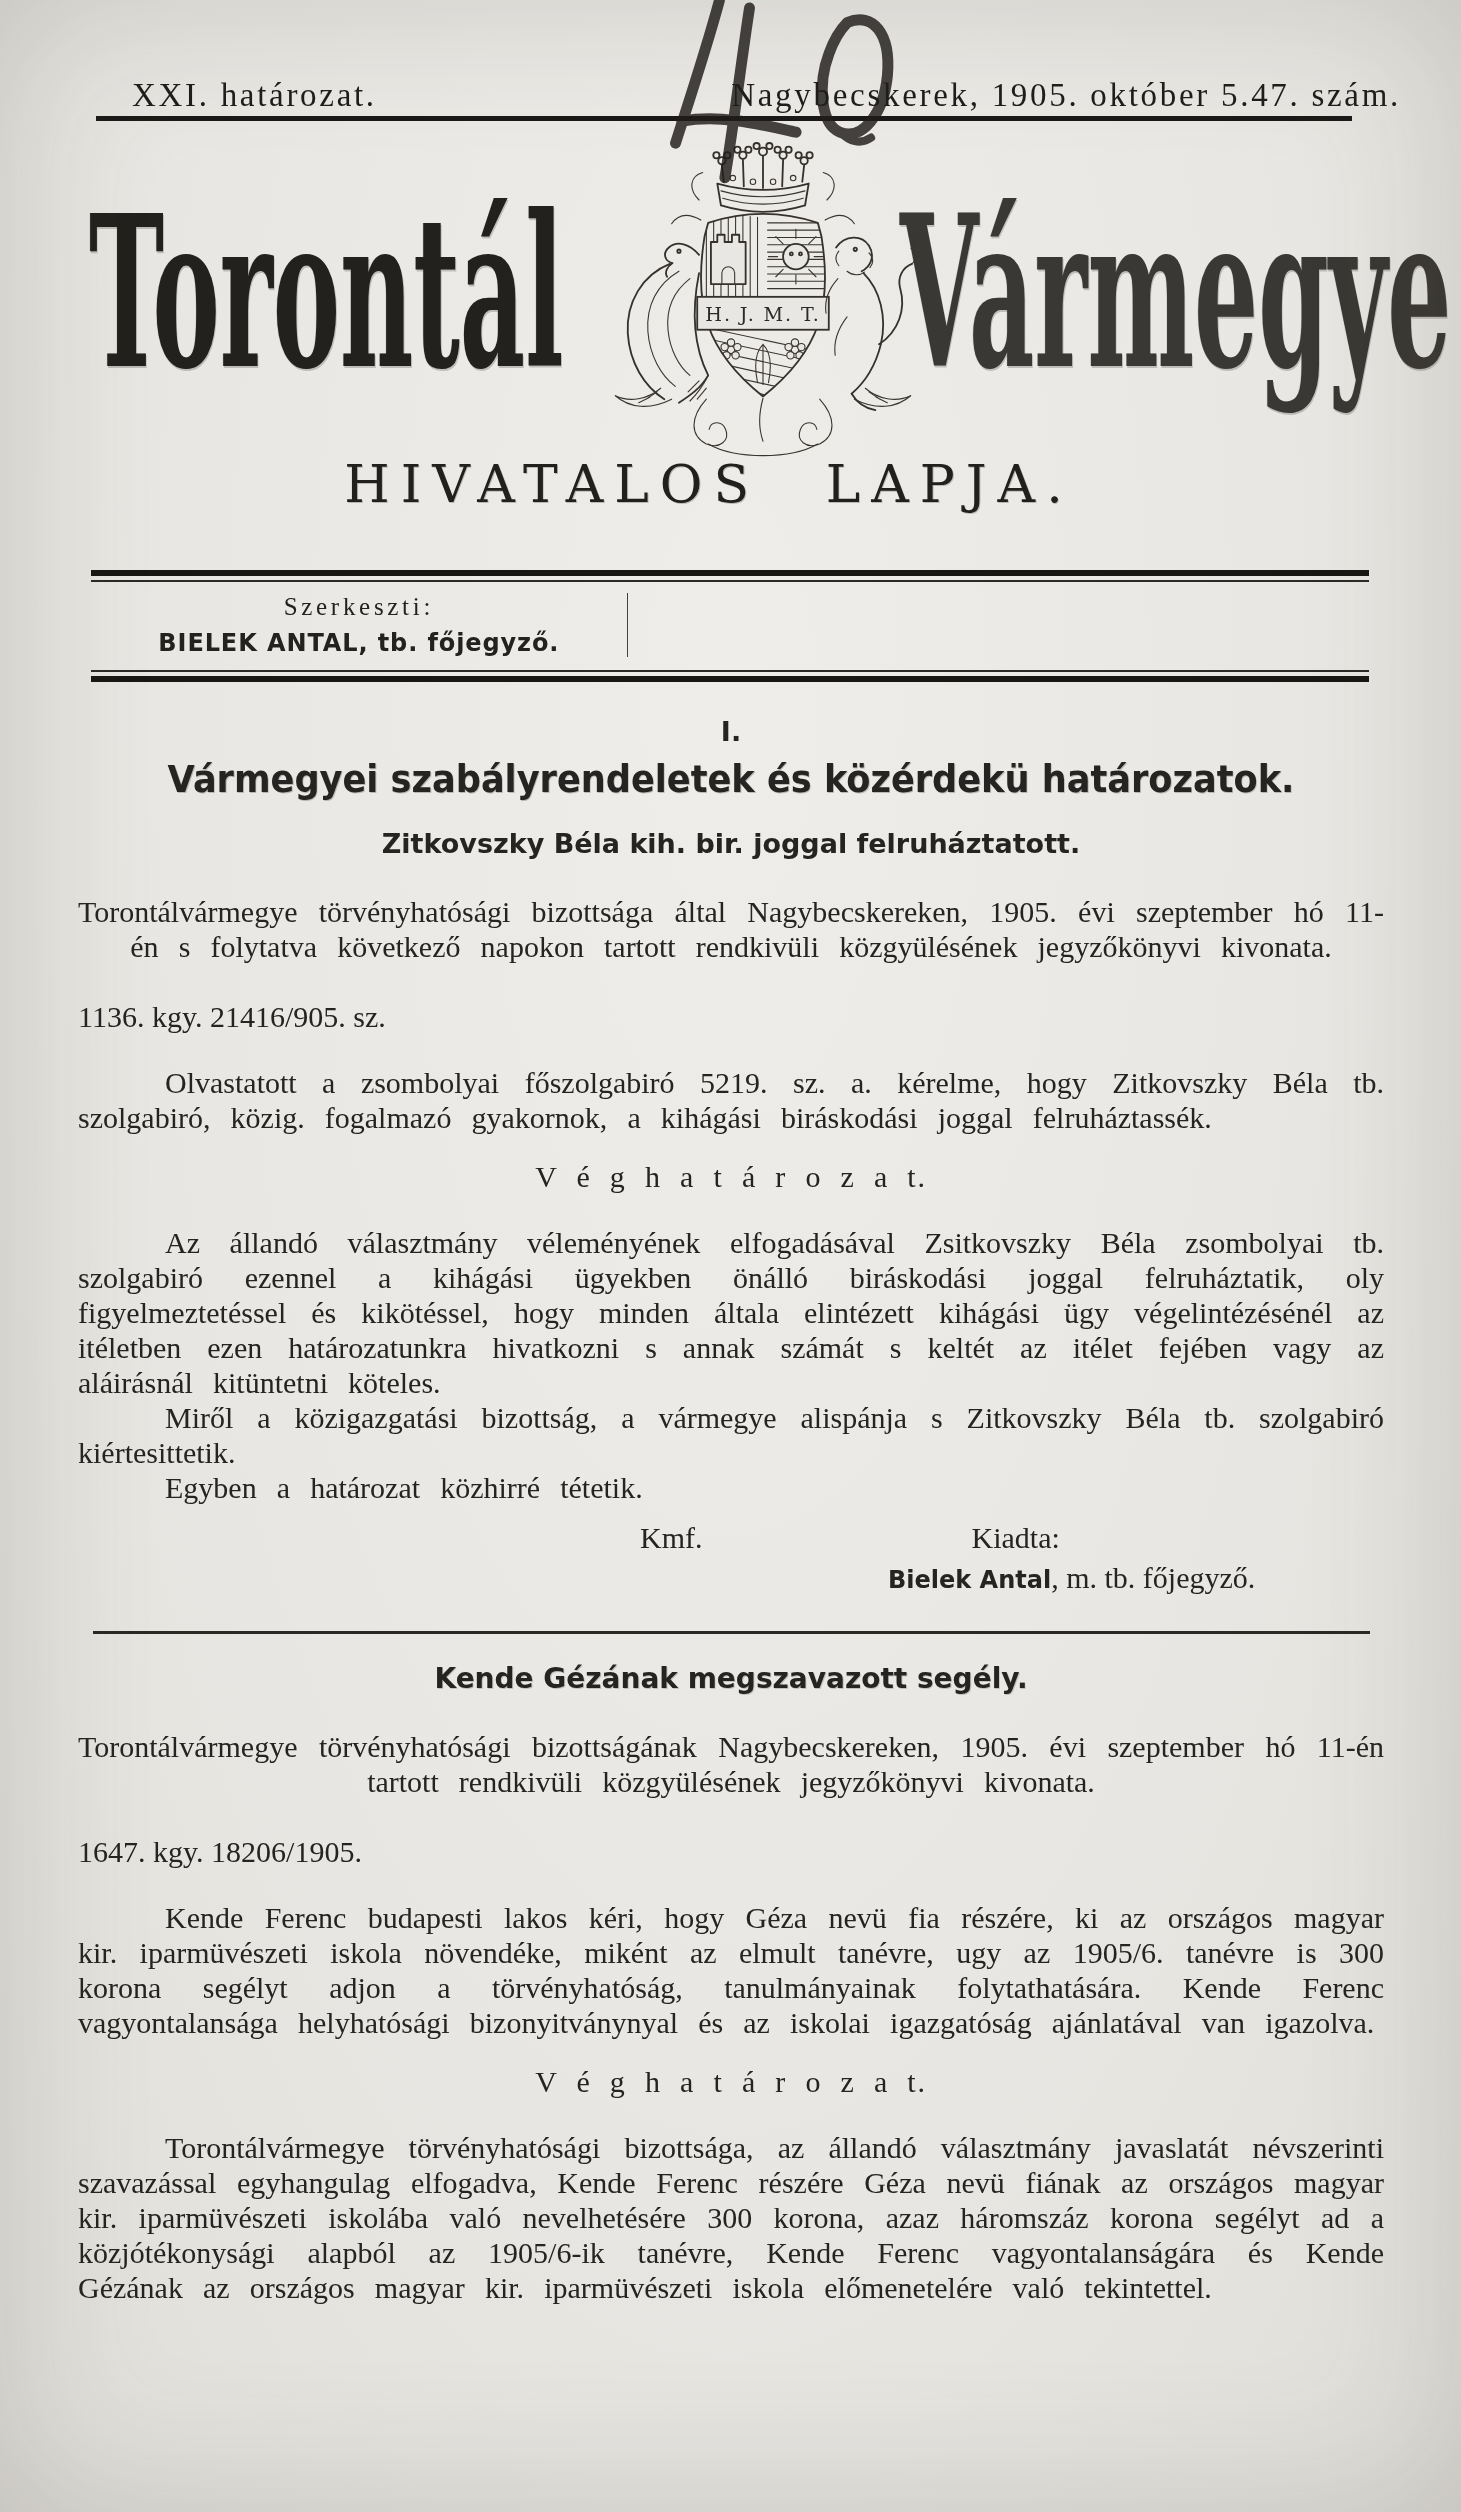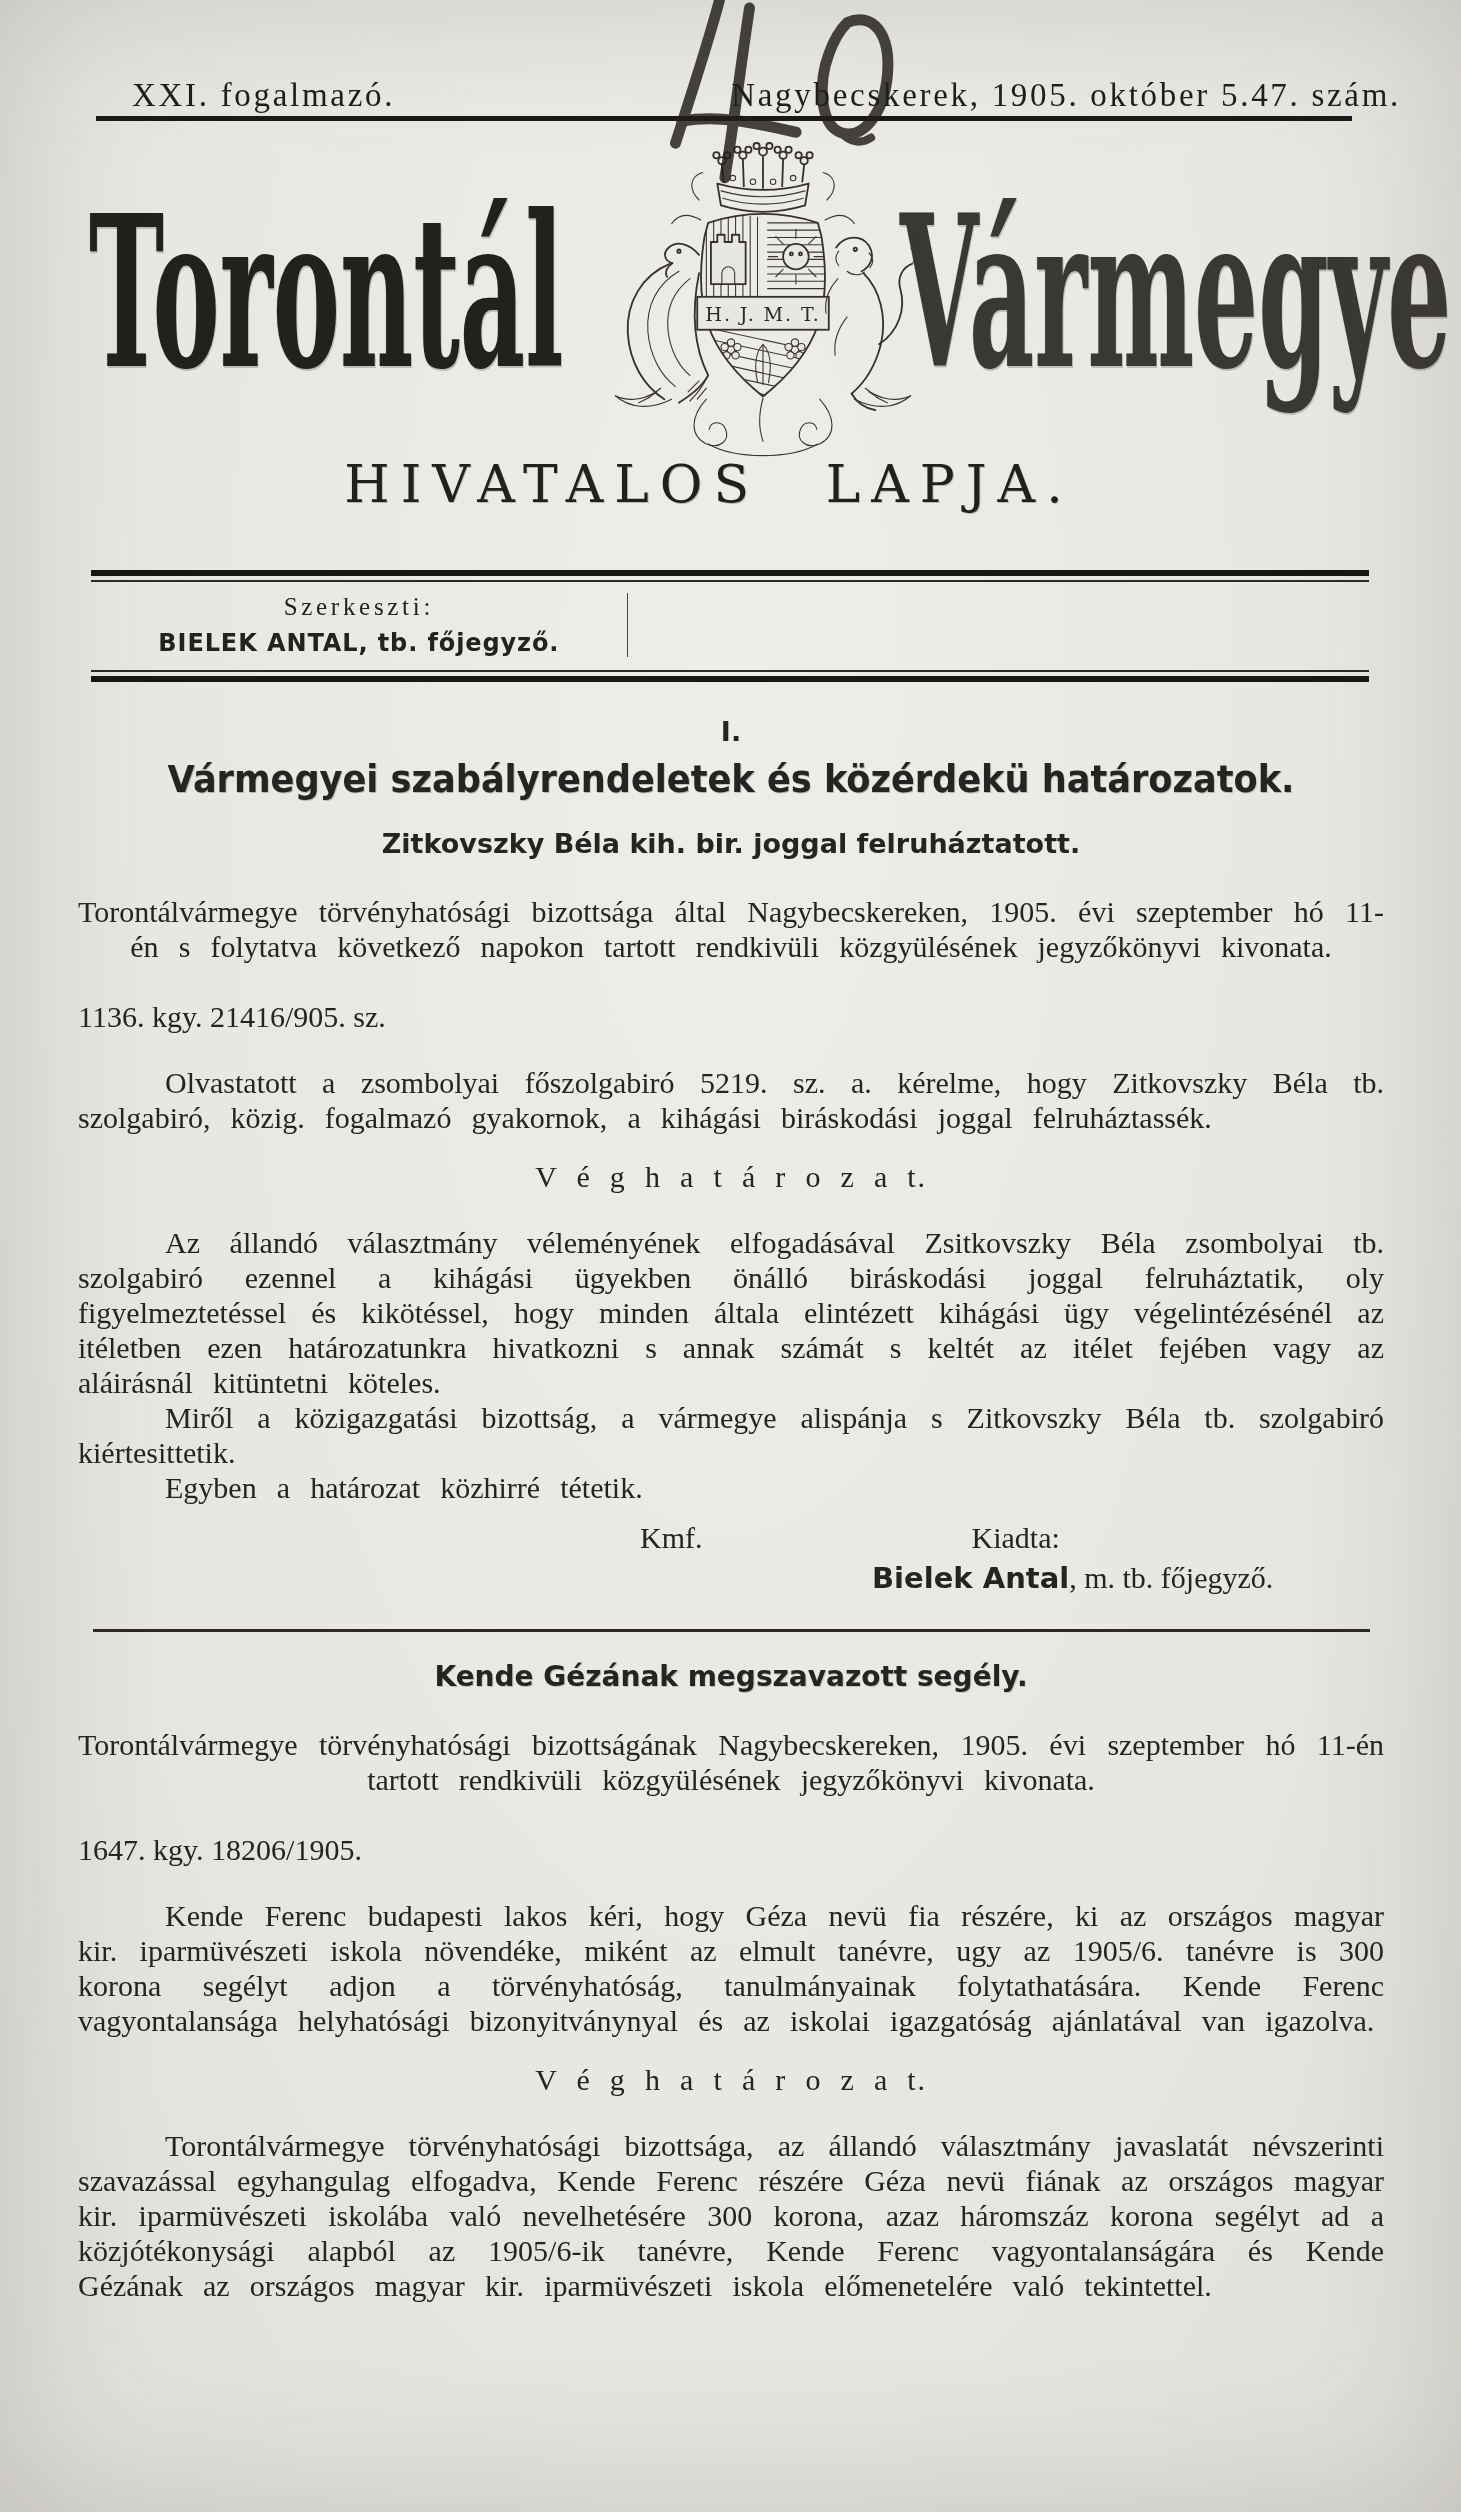--- a/index.html
+++ b/index.html
@@ -81,36 +81,36 @@
   .sec-sub{text-align:center;font-family:"DejaVu Sans",sans-serif;font-weight:bold;font-size:27px;margin-top:25.6px;}
   .intro{margin-top:33px;text-align:justify;text-align-last:center;word-spacing:.42em;}
   .case-ref{margin-top:35px;}
   .para{margin-top:31px;text-align:justify;text-indent:87px;word-spacing:.42em;}
   .para-follow{margin-top:0;text-align:justify;text-indent:87px;word-spacing:.42em;}
   .verdict{text-align:center;margin-top:24px;letter-spacing:1.8px;word-spacing:9px;}
   .sig-row{display:flex;margin-top:14.6px;}
   .sig-kmf{margin-left:562px;}
   .sig-kiadta{margin-left:269px;text-align:right;}
   .sig-name{margin-top:5.5px;margin-left:794px;white-space:nowrap;}
-  .sig-name-bold{font-family:"DejaVu Sans",sans-serif;font-weight:bold;font-size:29px;}
+  .sig-name-bold{font-family:"DejaVu Sans",sans-serif;font-weight:bold;font-size:24px;margin-left:16px;}
   .section-divider{margin:33px auto 0;width:1277px;height:2.7px;background:#2b2825;}
   .sec2-title{
     text-align:center;font-family:"DejaVu Sans",sans-serif;font-weight:bold;font-size:28px;margin-top:27px;
     text-shadow:0.9px 0.9px 0 rgba(40,37,34,.2);
   }
   svg .ink{stroke:#35312c;fill:none;stroke-width:2;stroke-linecap:round;stroke-linejoin:round;}
   svg .ink-thin{stroke:#3a362f;fill:none;stroke-width:1.2;stroke-linecap:round;}
 </style>
 </head>
 <body>
 
 <div class="page">
 
   <div class="header-row">
-    <span class="header-vol">XXI. fogalmazó.</span>
+    <span class="header-vol">XXI. határozat.</span>
     <span class="header-date">Nagybecskerek, 1905. október 5.</span>
     <span class="header-issue">47. szám.</span>
   </div>
   <div class="header-rule"></div>
 
   <svg class="scribble" viewBox="0 0 300 212" aria-label="40">
     <g stroke="#201d1b" stroke-width="12" fill="none" stroke-linecap="round" opacity="0.82">
       <path d="M88,6 C74,58 56,112 40,162"></path>
       <path d="M121,14 C112,72 104,140 94,200"></path>
       <path d="M47,138 C90,130 135,142 172,150"></path>

